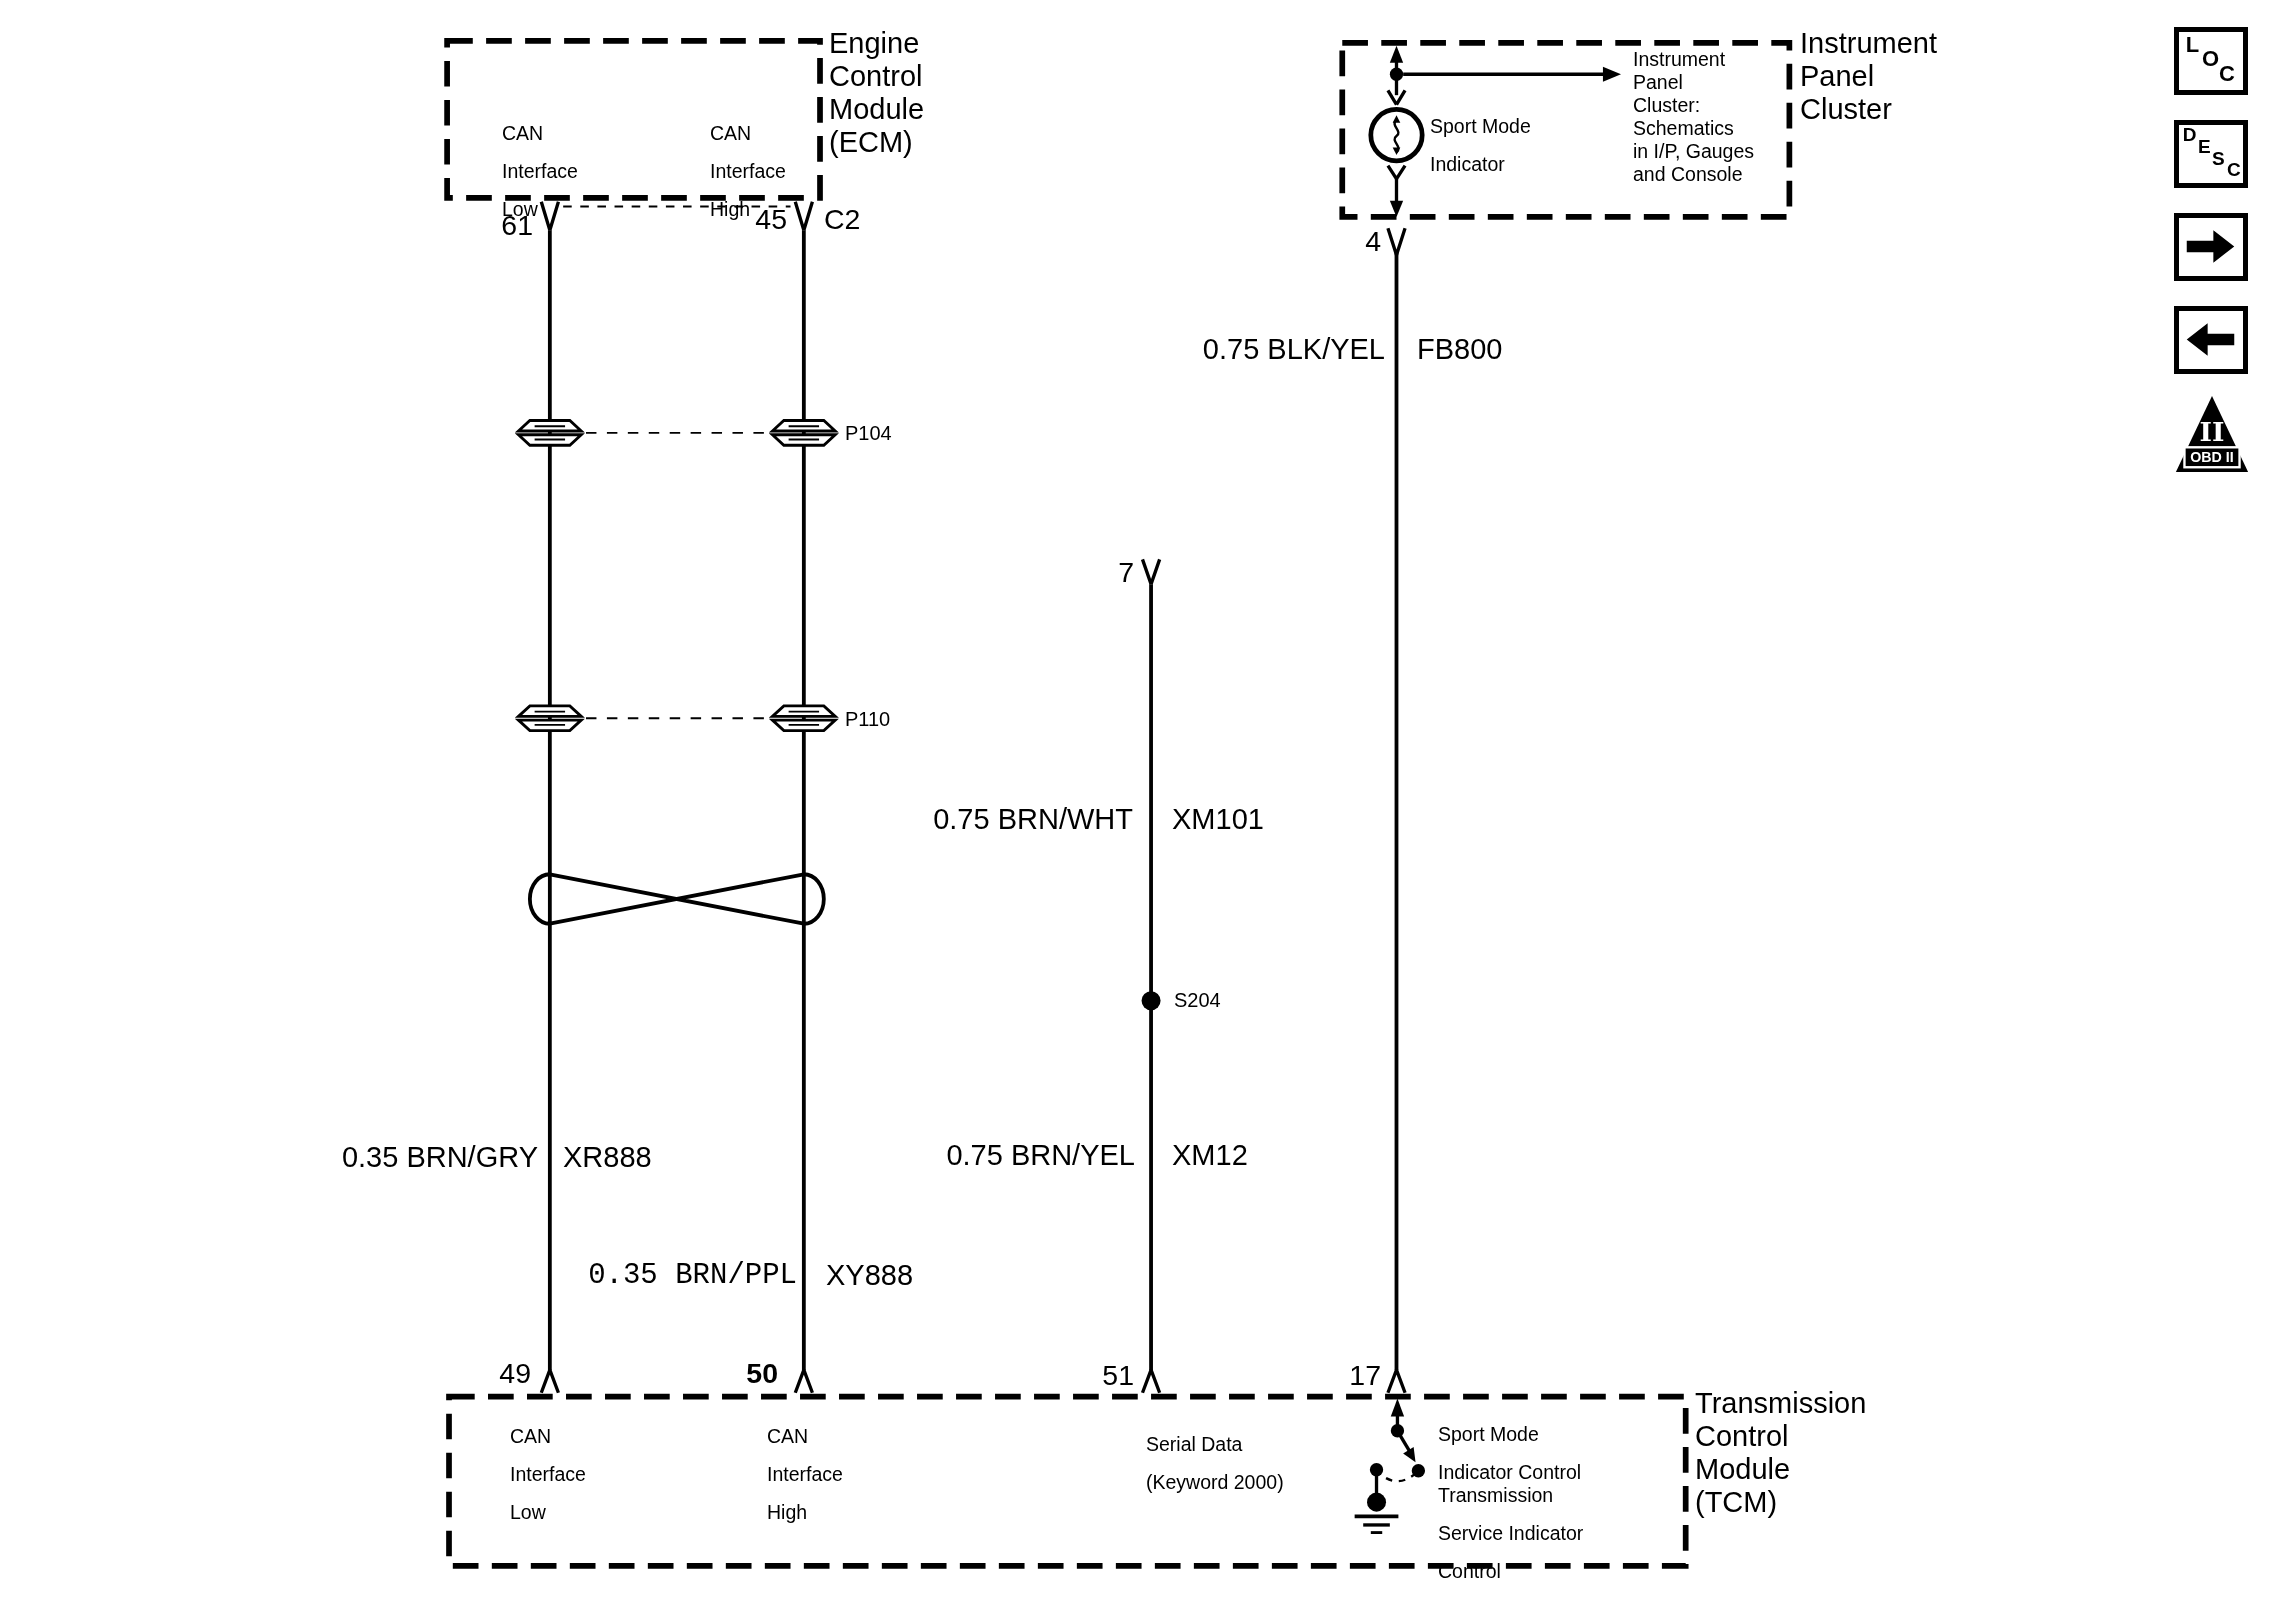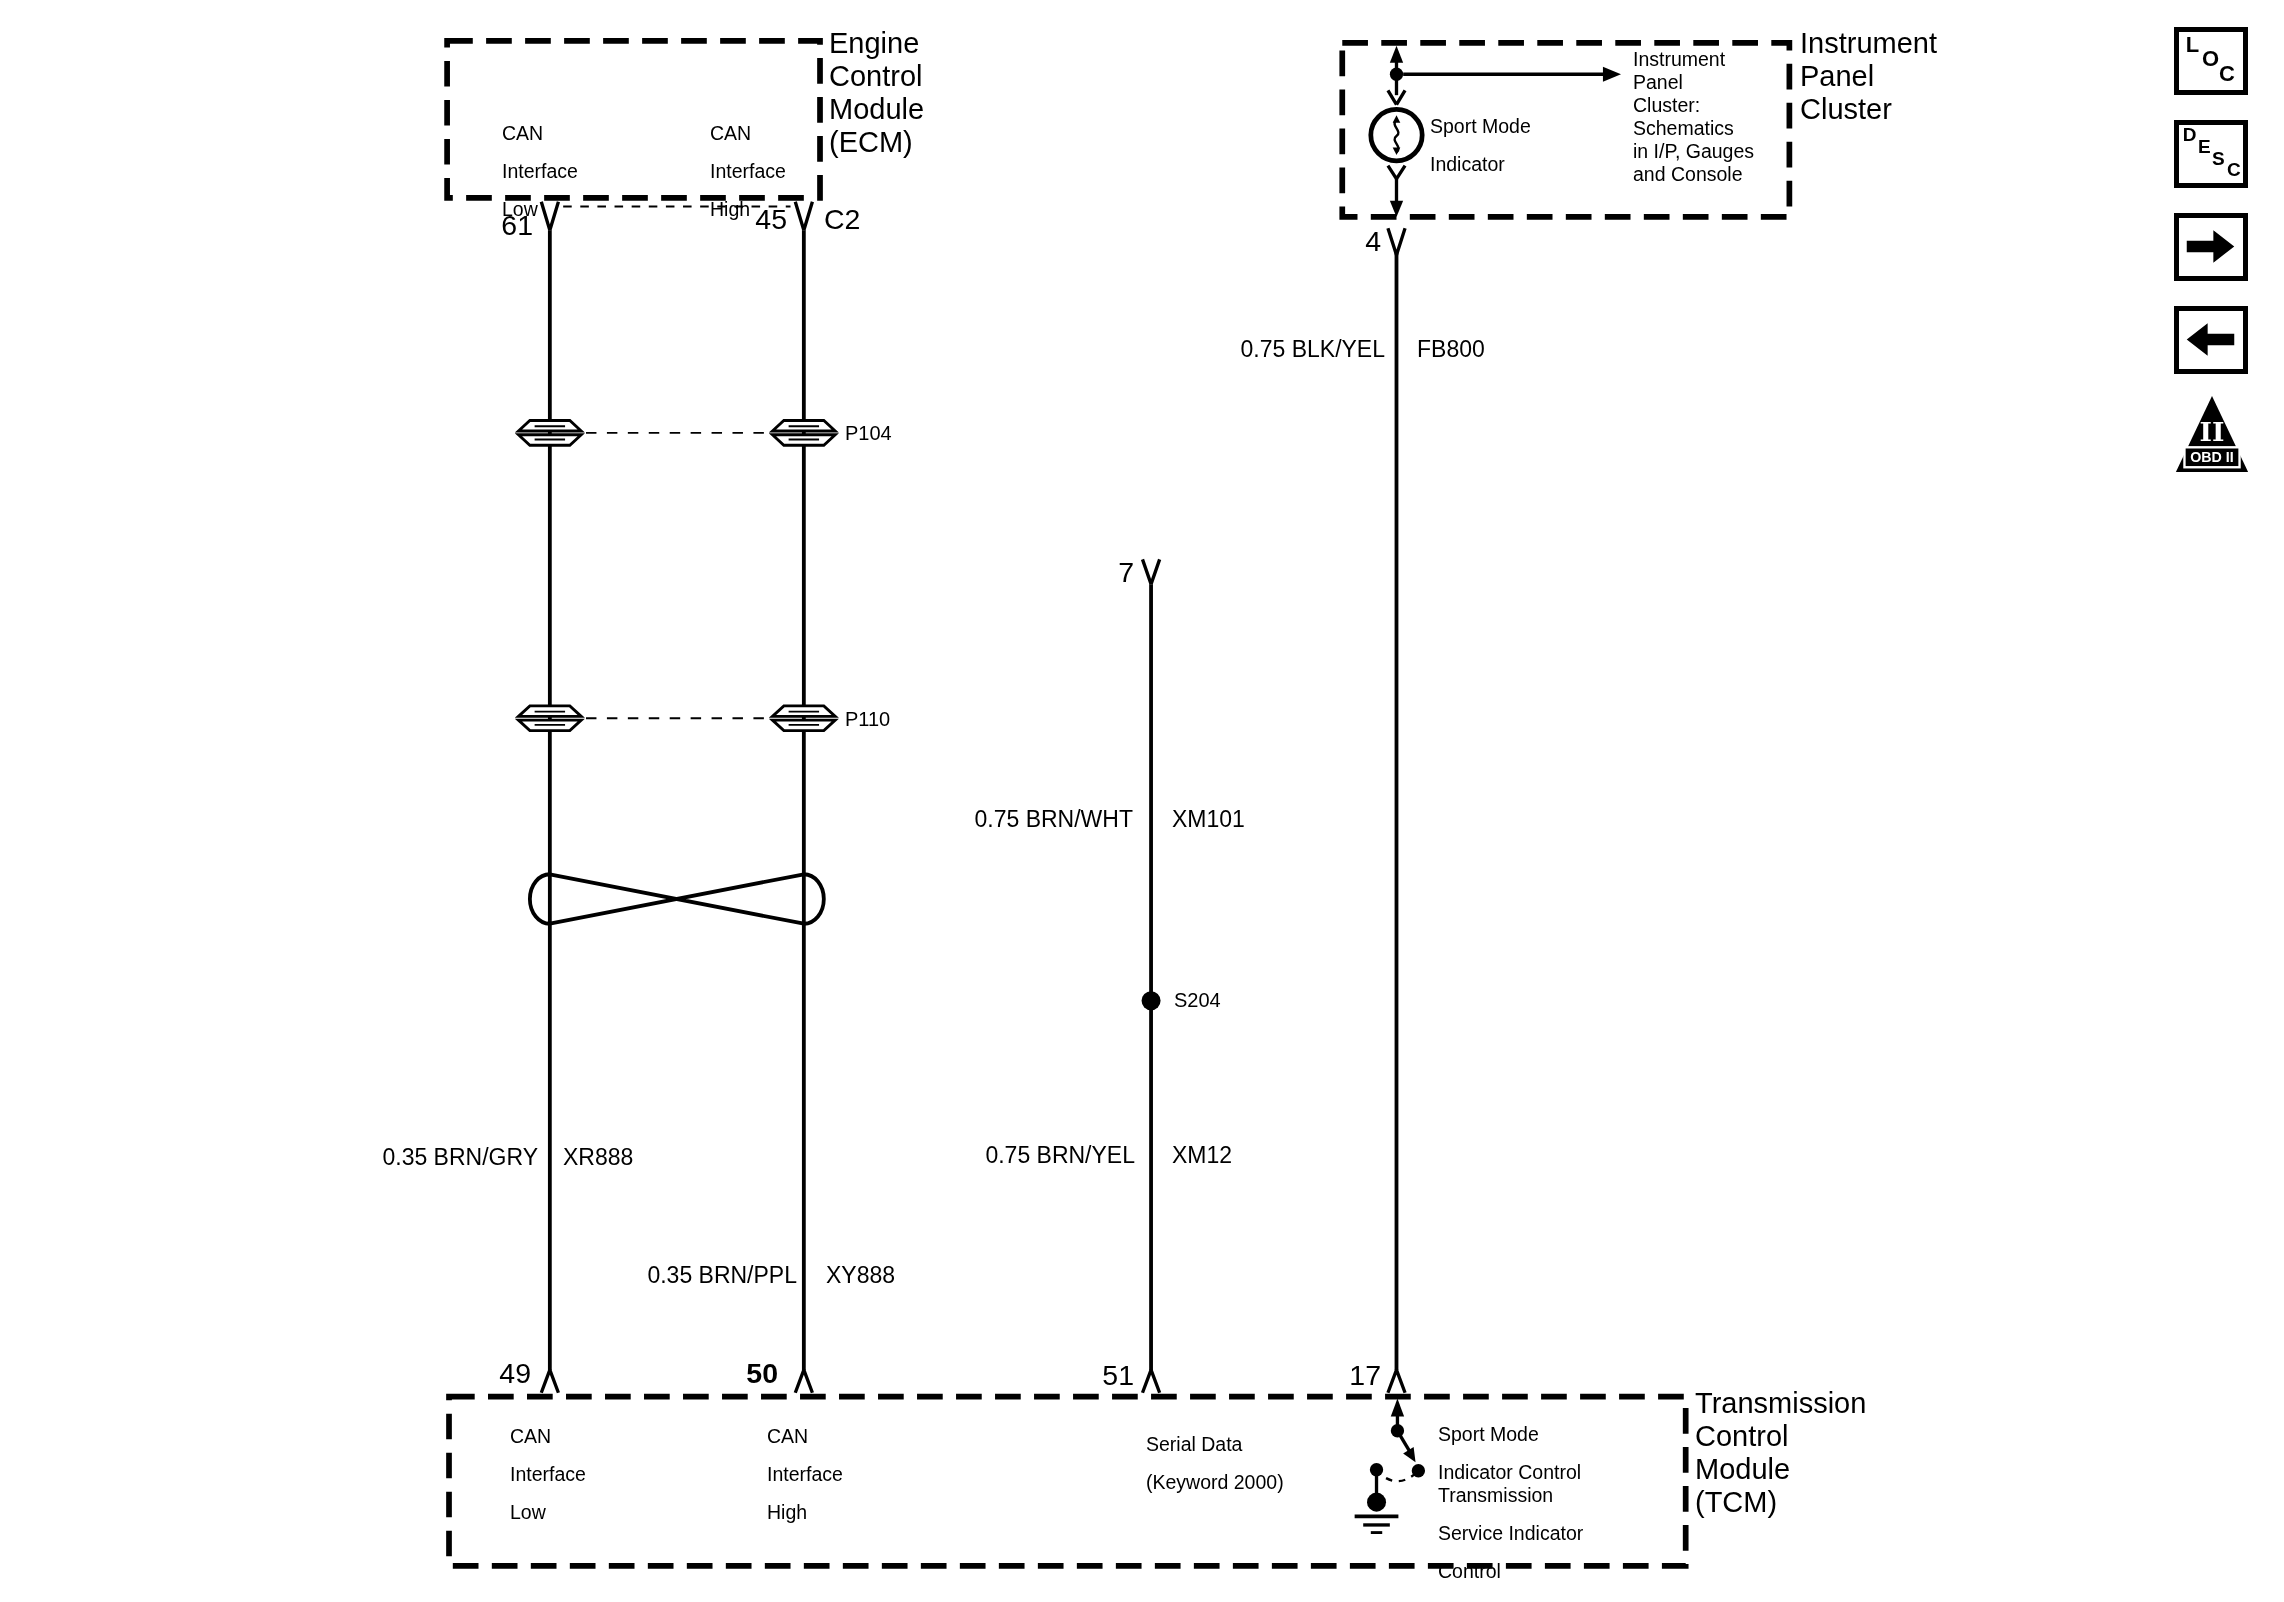--- a/index.html
+++ b/index.html
@@ -4,21 +4,21 @@
 <style>
   html,body{margin:0;padding:0;background:#ffffff;}
   .canvas{
     position:relative;width:2285px;height:1603px;background:#ffffff;
     font-family:"Liberation Sans", sans-serif;color:#000;overflow:hidden;
   }
   .abs{position:absolute;}
   .lbl{white-space:pre-line;line-height:1.32;}
   .r{text-align:right;}
   .title{font-size:29px;line-height:33px;}
-  .wirelbl{font-size:23px;line-height:29.5px;}
+  .wirelbl{font-size:29px;line-height:29.5px;}
   .pin{font-size:28.5px;line-height:30px;}
   .small{font-size:19.5px;line-height:38px;}
   .connlbl{font-size:20px;line-height:30px;}
   svg.layer{position:absolute;left:0;top:0;}
   .navbtn{position:absolute;left:2174px;width:74px;height:68px;border:5.7px solid #000;background:#fff;box-sizing:border-box;}
   .navbtn span{position:absolute;font-weight:600;}
   .loc-l{font-size:22px;}
 </style>
 </head>
 <body>
@@ -144,21 +144,21 @@
 
   <div class="abs wirelbl r" style="left:924px;top:805px;width:209px;">0.75 BRN/WHT</div>
   <div class="abs wirelbl" style="left:1172px;top:805px;">XM101</div>
 
   <div class="abs wirelbl r" style="left:329px;top:1143px;width:209px;">0.35 BRN/GRY</div>
   <div class="abs wirelbl" style="left:563px;top:1143px;">XR888</div>
 
   <div class="abs wirelbl r" style="left:926px;top:1141px;width:209px;">0.75 BRN/YEL</div>
   <div class="abs wirelbl" style="left:1172px;top:1141px;">XM12</div>
 
-  <div class="abs wirelbl r" style="left:588px;top:1261px;width:209px;">0.35 BRN/PPL</div>
+  <div class="abs wirelbl r" style="left:588px;top:1261px;width:209px;font-family:Liberation Mono, monospace;">0.35 BRN/PPL</div>
   <div class="abs wirelbl" style="left:826px;top:1261px;">XY888</div>
 
   <div class="abs connlbl" style="left:845px;top:418px;">P104</div>
   <div class="abs connlbl" style="left:845px;top:704px;">P110</div>
   <div class="abs connlbl" style="left:1174px;top:985px;">S204</div>
 
   <div class="abs pin r" style="left:1077px;top:557px;width:57px;">7</div>
 
   <div class="abs pin r" style="left:474px;top:1358px;width:57px;">49</div>
   <div class="abs pin r" style="left:721px;top:1358px;width:57px;font-weight:bold;">50</div>

